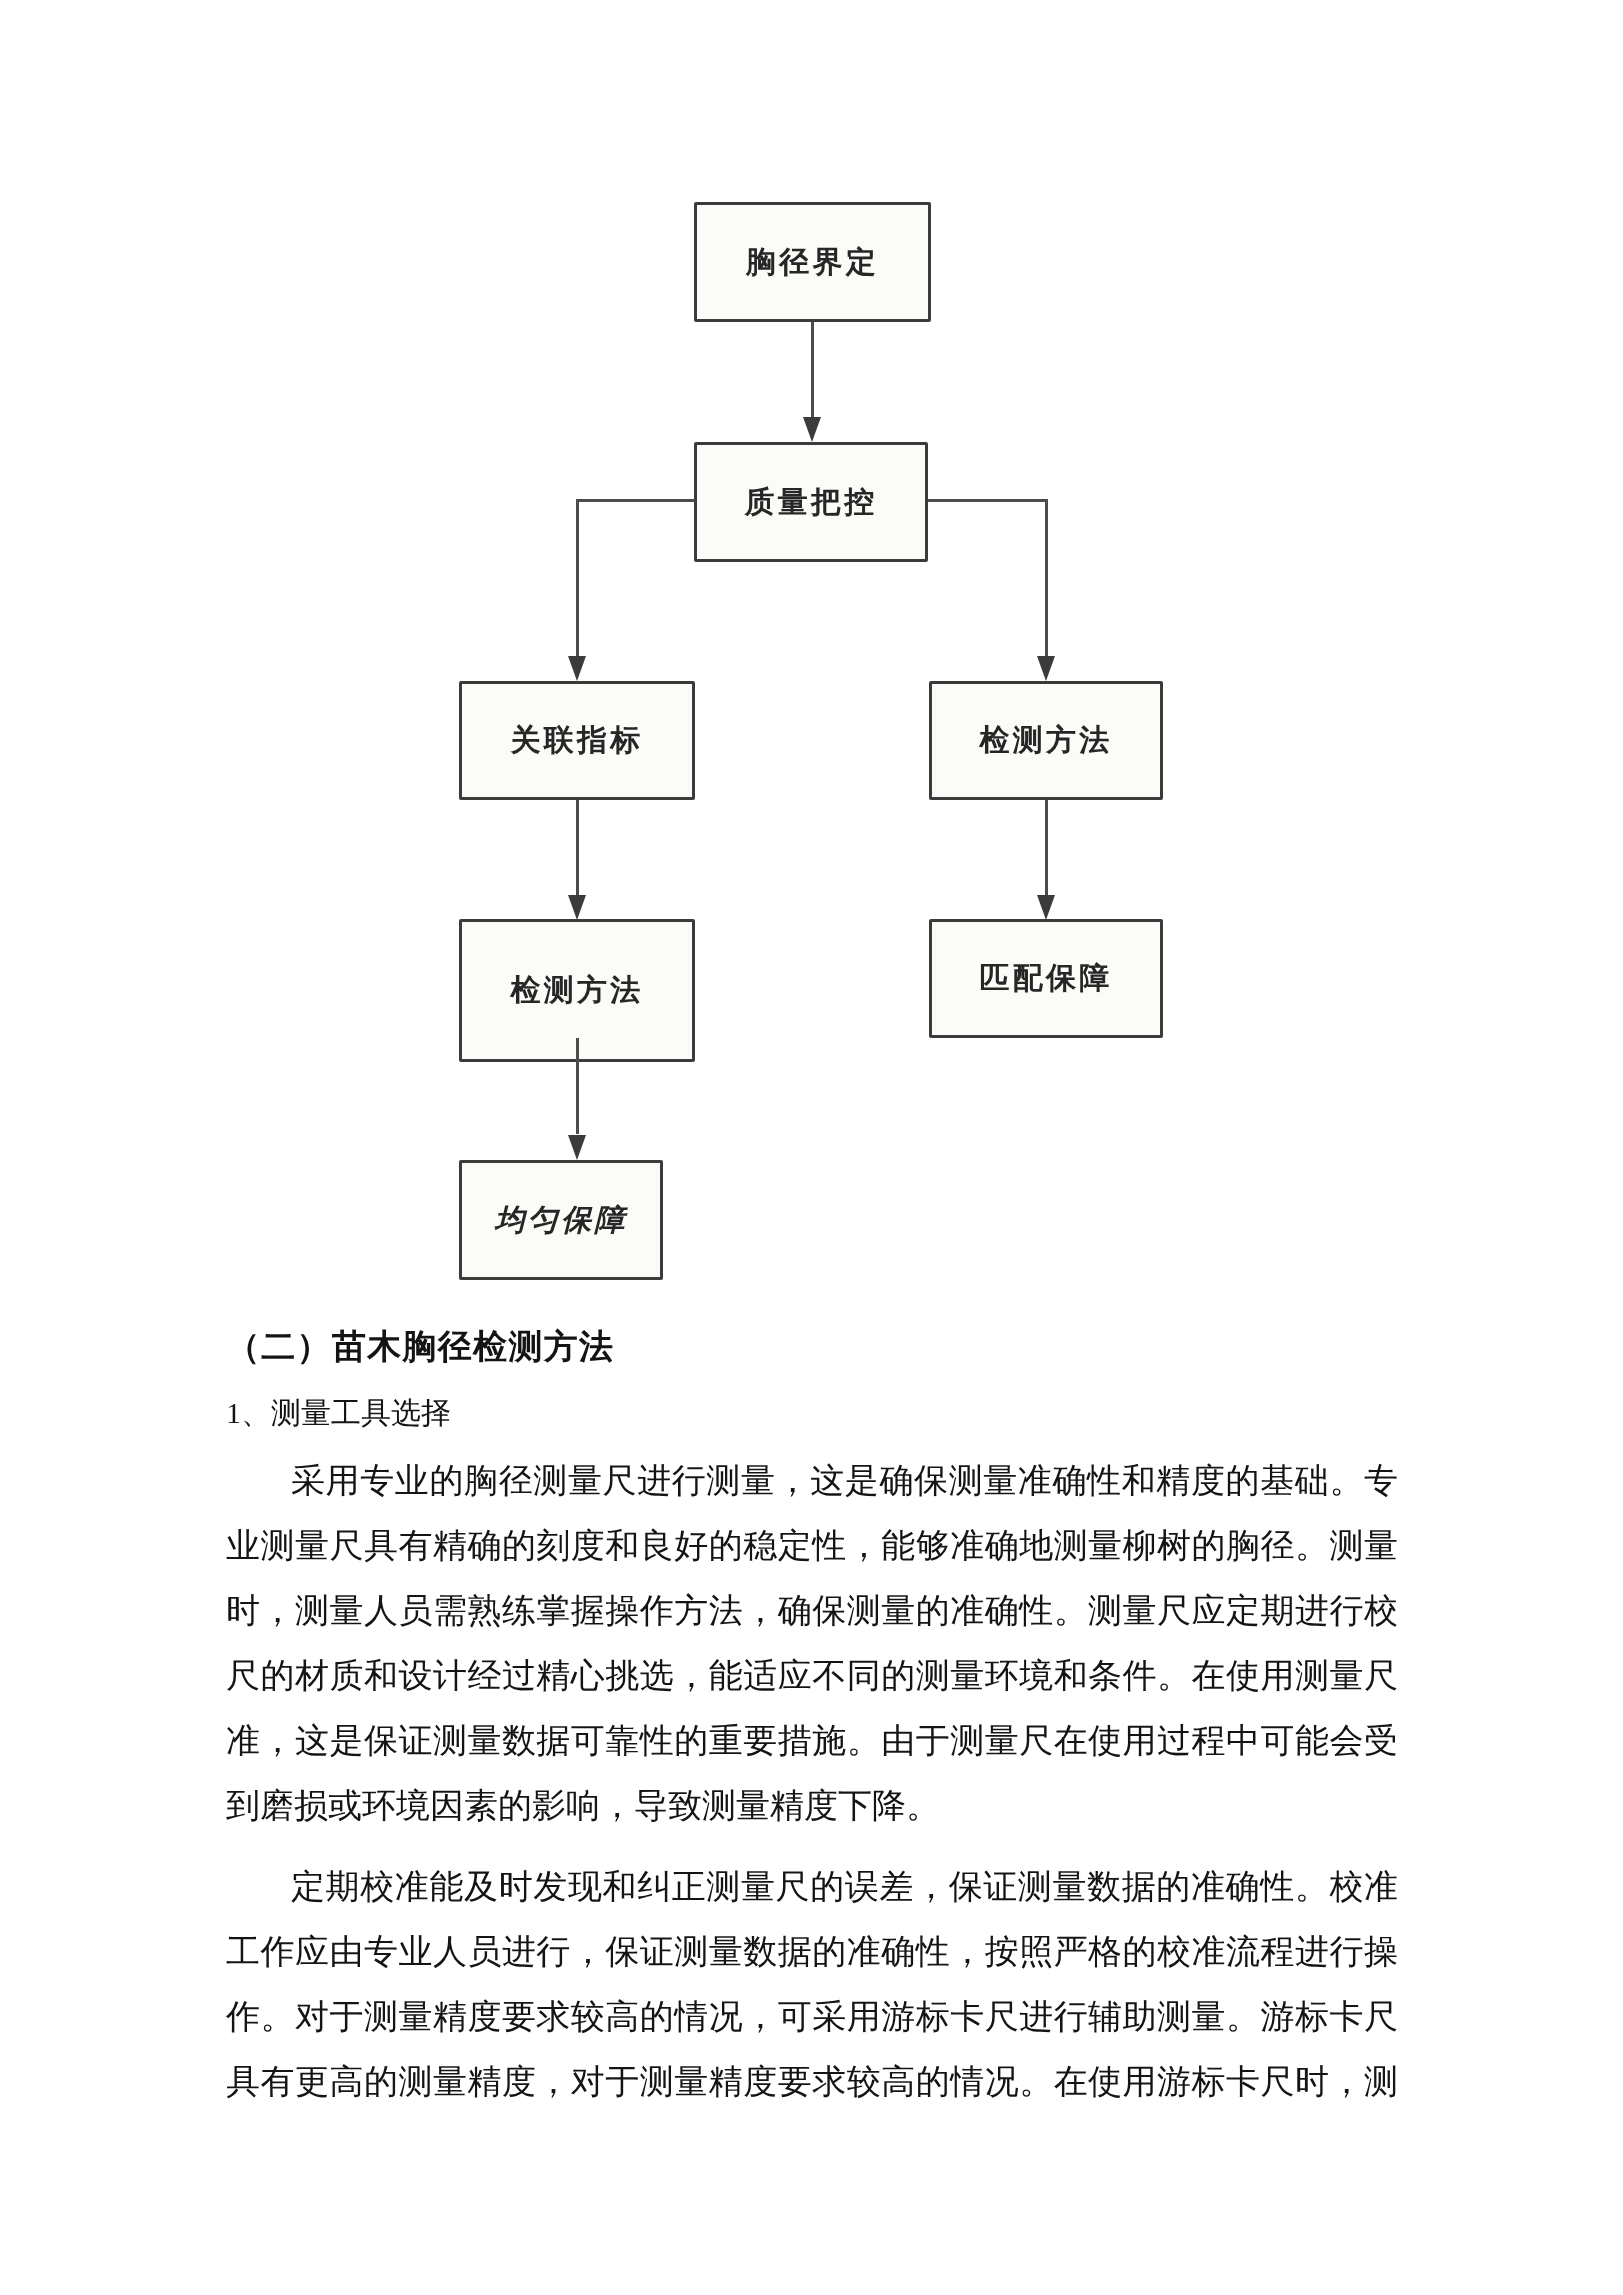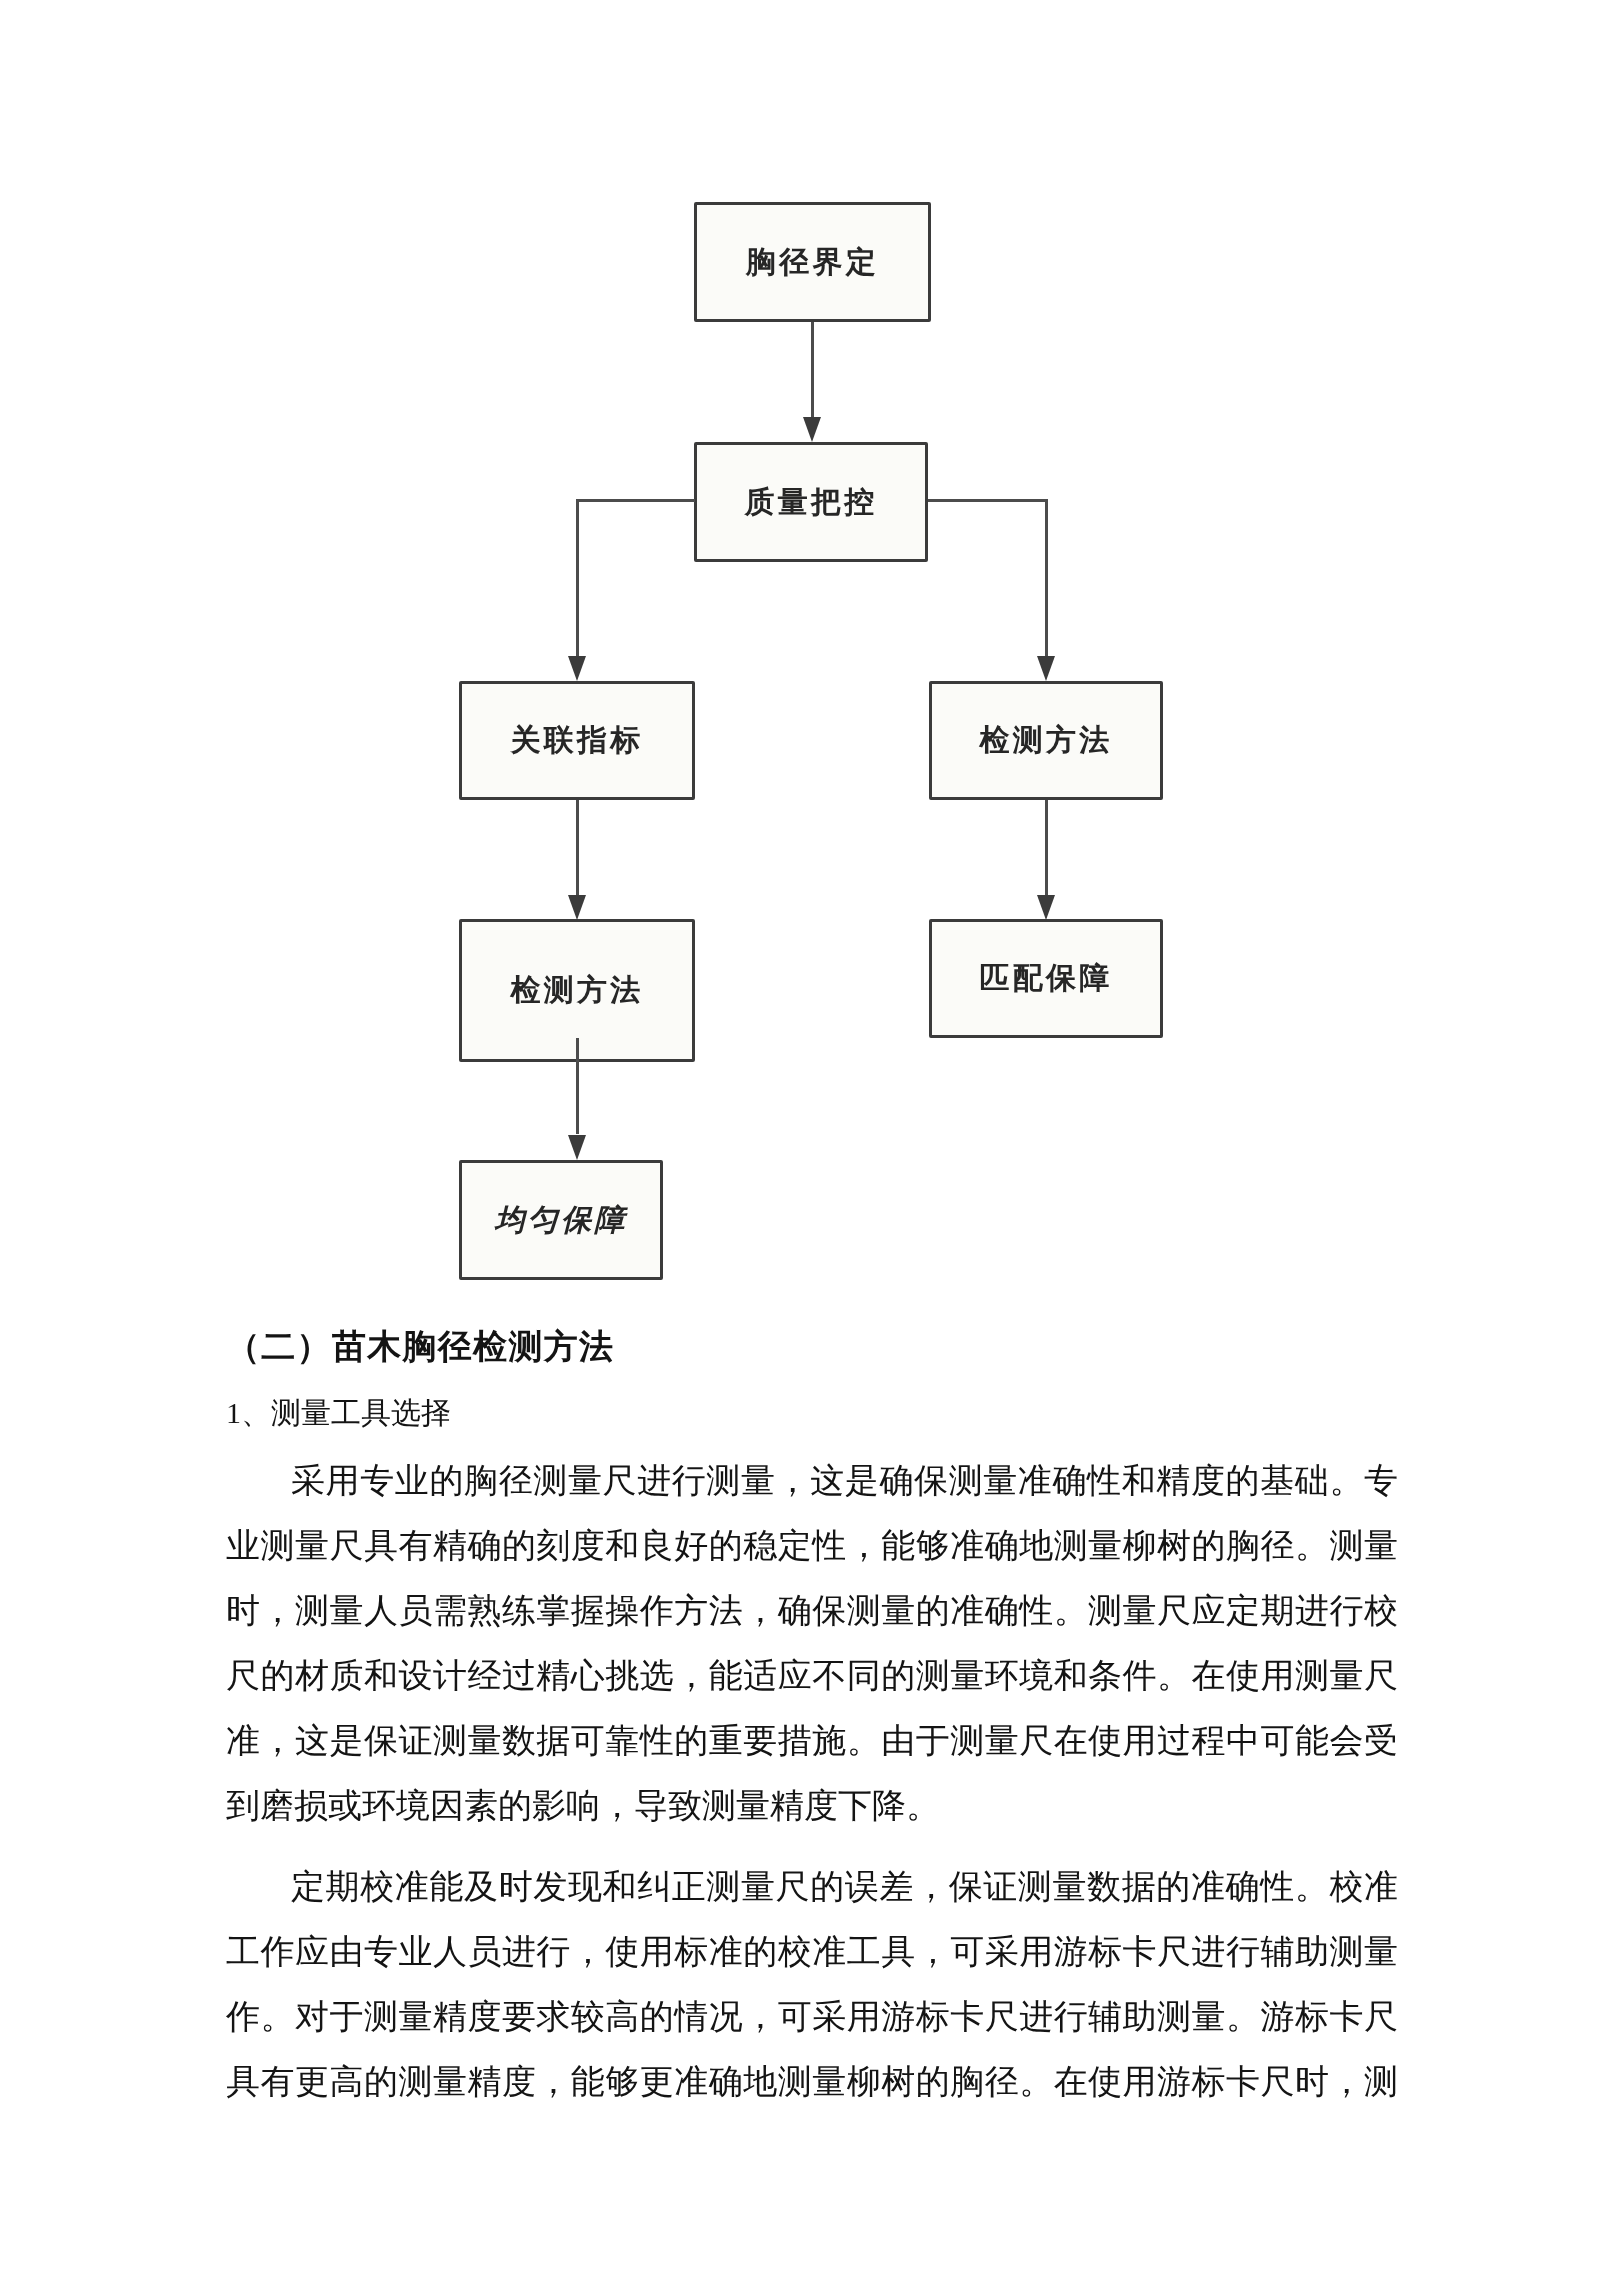--- a/index.html
+++ b/index.html
@@ -116,20 +116,20 @@
       <div class="bline indent">采用专业的胸径测量尺进行测量，这是确保测量准确性和精度的基础。专</div>
       <div class="bline">业测量尺具有精确的刻度和良好的稳定性，能够准确地测量柳树的胸径。测量</div>
       <div class="bline">时，测量人员需熟练掌握操作方法，确保测量的准确性。测量尺应定期进行校</div>
       <div class="bline">尺的材质和设计经过精心挑选，能适应不同的测量环境和条件。在使用测量尺</div>
       <div class="bline">准，这是保证测量数据可靠性的重要措施。由于测量尺在使用过程中可能会受</div>
       <div class="bline lastline">到磨损或环境因素的影响，导致测量精度下降。</div>
     </div>
 
     <div class="para p2">
       <div class="bline indent">定期校准能及时发现和纠正测量尺的误差，保证测量数据的准确性。校准</div>
-      <div class="bline">工作应由专业人员进行，使用标准的校准工具，可采用游标卡尺进行辅助测量</div>
+      <div class="bline">工作应由专业人员进行，保证测量数据的准确性，按照严格的校准流程进行操</div>
       <div class="bline">作。对于测量精度要求较高的情况，可采用游标卡尺进行辅助测量。游标卡尺</div>
-      <div class="bline">具有更高的测量精度，能够更准确地测量柳树的胸径。在使用游标卡尺时，测</div>
+      <div class="bline">具有更高的测量精度，对于测量精度要求较高的情况。在使用游标卡尺时，测</div>
     </div>
   </section>
 
 </div>
 
 
 </body></html>

